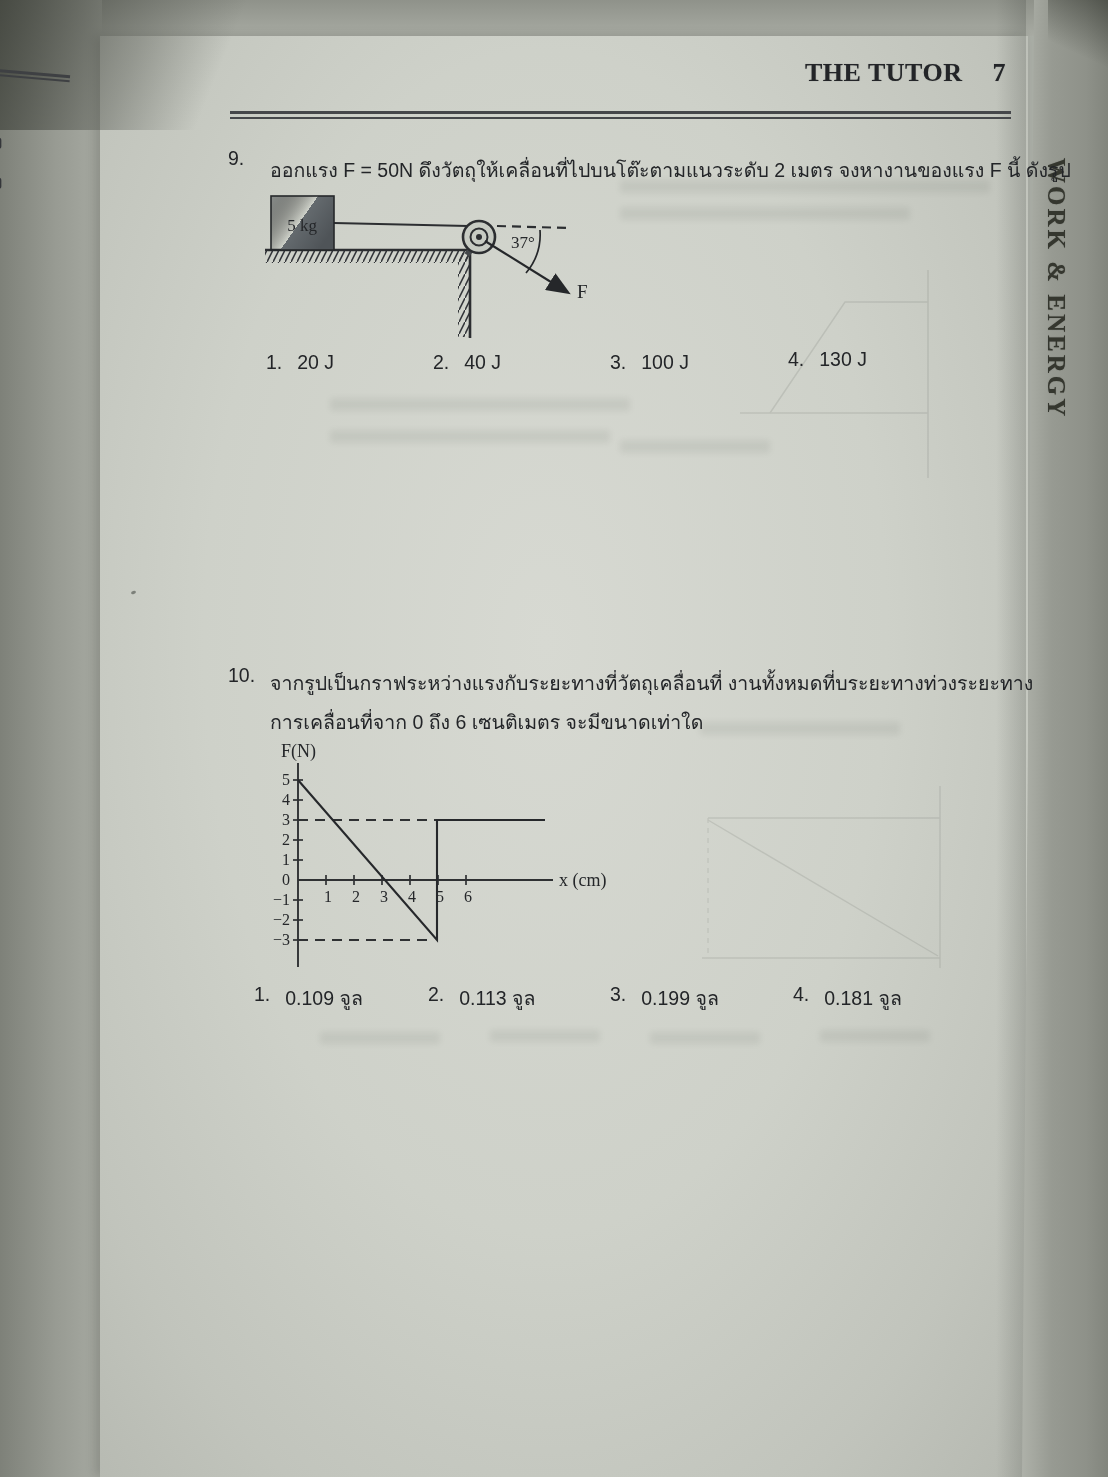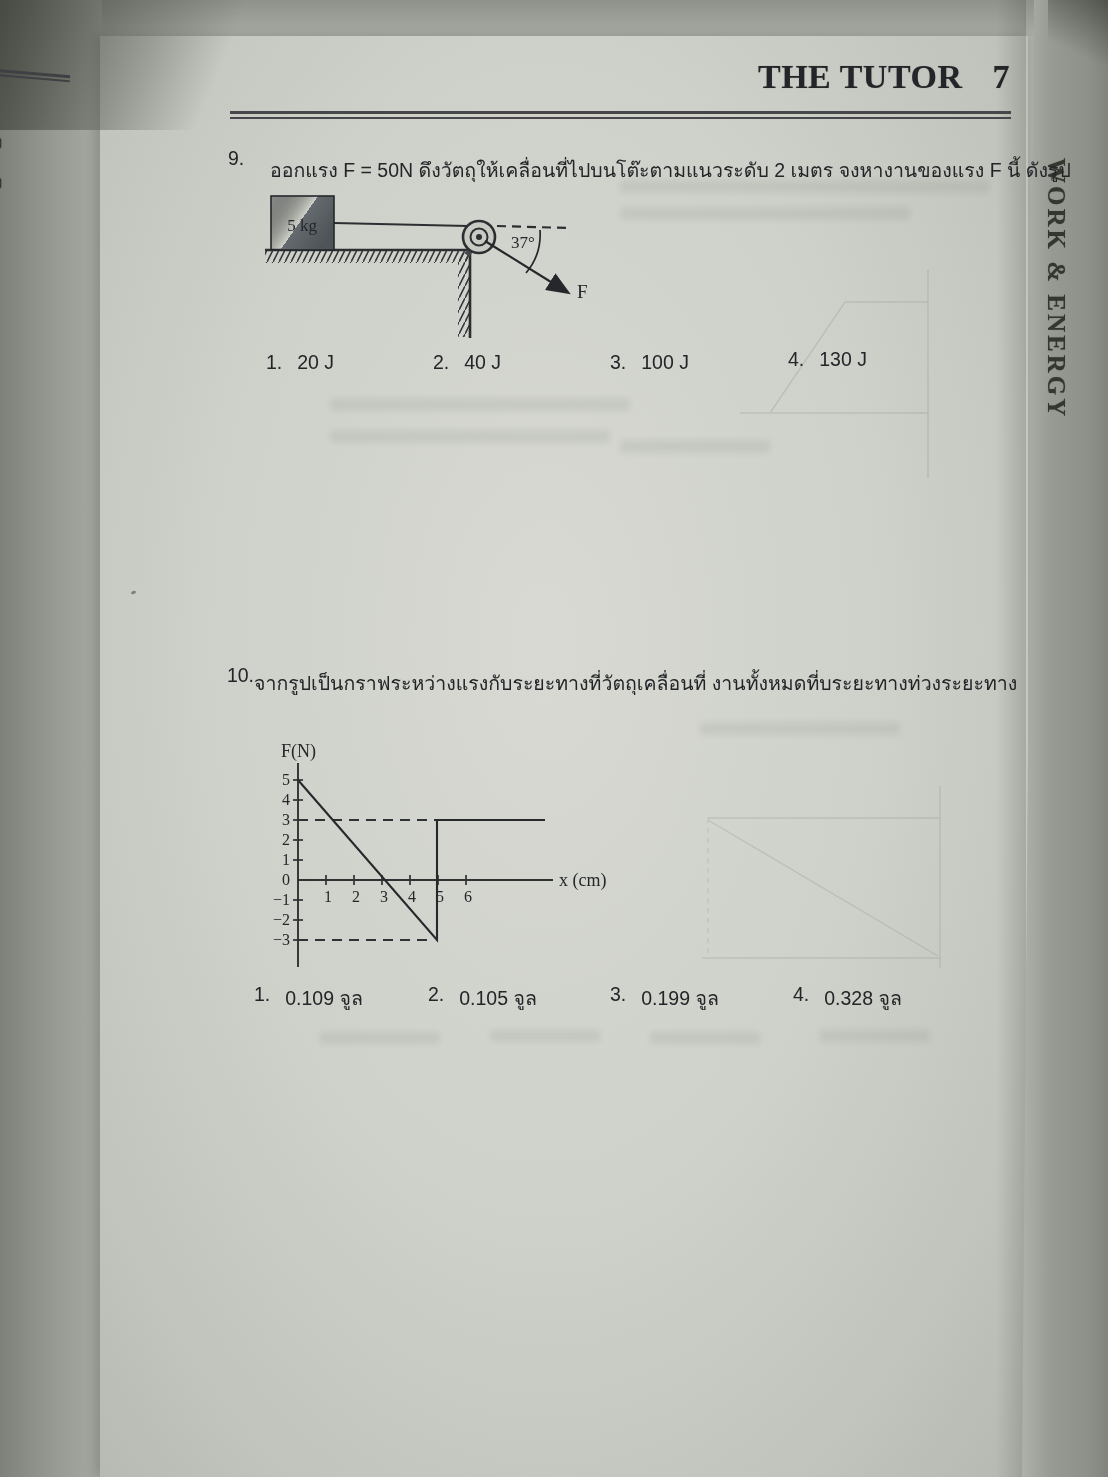--- a/index.html
+++ b/index.html
@@ -21,22 +21,22 @@
     background:linear-gradient(112deg, rgba(62,65,58,.85), rgba(92,95,88,.45) 38%, rgba(120,123,116,0) 60%); }
   .right-strip { position:absolute; top:0; left:1022px; width:86px; height:100%;
     background:linear-gradient(90deg,#aeb1a9,#979a92 35%,#8e9189 75%,#82857d);
     clip-path:polygon(14% 0, 100% 0, 100% 100%, 0 100%); }
   .page-right-shade { position:absolute; top:0; left:996px; width:30px; height:100%;
     background:linear-gradient(90deg, rgba(60,64,58,0), rgba(60,64,58,.22)); }
   .corner-tr { position:absolute; top:0; right:0; width:60px; height:70px;
     background:linear-gradient(205deg, rgba(40,43,36,.55), rgba(40,43,36,0) 70%); }
 
   
-  .header { position:absolute; top:58px; left:758px; display:flex; gap:30px;
-    font-family:"Liberation Serif", serif; font-weight:bold; font-size:34px;
+  .header { position:absolute; top:58px; left:805px; display:flex; gap:30px;
+    font-family:"Liberation Serif", serif; font-weight:bold; font-size:26px;
     color:#232528; letter-spacing:.5px; text-shadow:0 0 1px rgba(35,37,40,.35); }
   .rule { position:absolute; top:111px; left:230px; width:781px; height:8px;
     border-top:3px solid #45474a; border-bottom:2px solid #45474a; }
 
   
   .edge-rule { position:absolute; top:72px; left:-6px; width:76px; height:7px;
     border-top:3px solid #3e4043; border-bottom:2px solid #3e4043; transform:rotate(5deg); }
   .edge-glyph { position:absolute; left:-7px; font-size:20px; color:#34363a; }
 
   
@@ -148,24 +148,25 @@
     <span>4.</span>
       <span>130 J</span>
   </span>
 
   <svg class="ghost" style="left:715px; top:265px;" width="240" height="220" viewBox="0 0 240 220">
     <line x1="213" y1="5" x2="213" y2="213" stroke="#565a54" stroke-width="1.5"></line>
     <line x1="25" y1="148" x2="213" y2="148" stroke="#565a54" stroke-width="1.5"></line>
     <polyline points="55,148 130,37 213,37" fill="none" stroke="#565a54" stroke-width="1.5"></polyline>
   </svg>
 
-  <div class="q-row" style="top:664px; left:212px; width:800px;text-align:right;">
+  <div class="q-row" style="top:664px; left:228px; width:800px;">
     <span class="q-num">10.</span>
     <span class="q-lines">
       <span class="q-text">จากรูปเป็นกราฟระหว่างแรงกับระยะทางที่วัตถุเคลื่อนที่ งานทั้งหมดที่บระยะทางท่วงระยะทาง</span><br>
+      <span class="q-text">การเคลื่อนที่จาก 0 ถึง 6 เซนติเมตร จะมีขนาดเท่าใด</span>
     </span>
   </div>
 
   <svg style="position:absolute; left:255px; top:735px;" width="360" height="245" viewBox="0 0 360 245">
 
     <line x1="43" y1="28" x2="43" y2="232" stroke="#2f3133" stroke-width="1.9"></line>
     <line x1="43" y1="145" x2="298" y2="145" stroke="#2f3133" stroke-width="1.9"></line>
 
     <text x="26" y="22" font-size="18">F(N)</text>
     <text x="304" y="151" font-size="18">x (cm)</text>
@@ -214,29 +215,29 @@
 
     <polyline points="43,45 182,205 182,85 290,85" fill="none" stroke="#26282b" stroke-width="2.1"></polyline>
   </svg>
 
   <span class="choice" style="top:983px; left:254px;">
     <span>1.</span>
       <span>0.109 จูล</span>
   </span>
   <span class="choice" style="top:983px; left:428px;">
     <span>2.</span>
-      <span>0.105 จูล</span>
+      <span>0.113 จูล</span>
   </span>
   <span class="choice" style="top:983px; left:610px;">
     <span>3.</span>
       <span>0.199 จูล</span>
   </span>
   <span class="choice" style="top:983px; left:793px;">
     <span>4.</span>
-      <span>0.328 จูล</span>
+      <span>0.181 จูล</span>
   </span>
 
   <svg class="ghost" style="left:690px; top:778px;" width="260" height="195" viewBox="0 0 260 195">
     <line x1="250" y1="8" x2="250" y2="190" stroke="#565a54" stroke-width="1.4"></line>
     <line x1="18" y1="40" x2="250" y2="40" stroke="#565a54" stroke-width="1.4"></line>
     <line x1="12" y1="180" x2="250" y2="180" stroke="#565a54" stroke-width="1.4"></line>
     <line x1="18" y1="42" x2="248" y2="178" stroke="#565a54" stroke-width="1.4"></line>
     <line x1="18" y1="40" x2="18" y2="180" stroke="#565a54" stroke-width="1.2" stroke-dasharray="5 5"></line>
   </svg>
 

